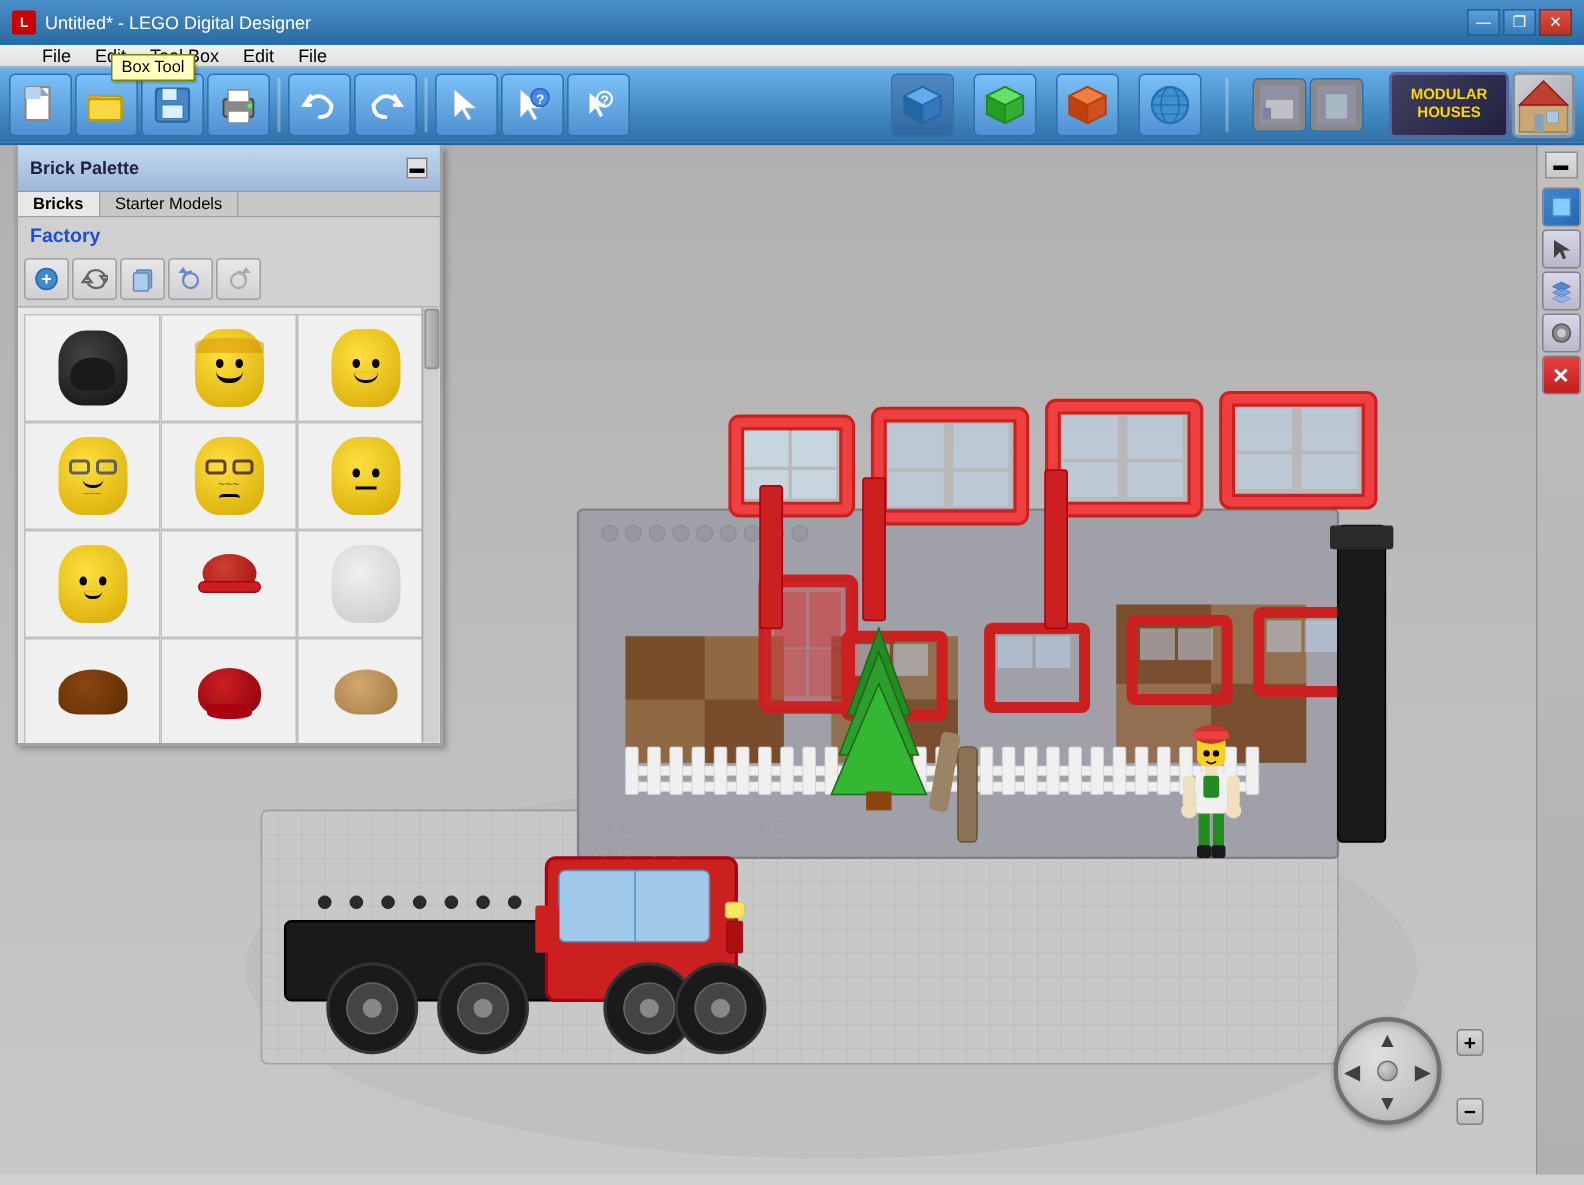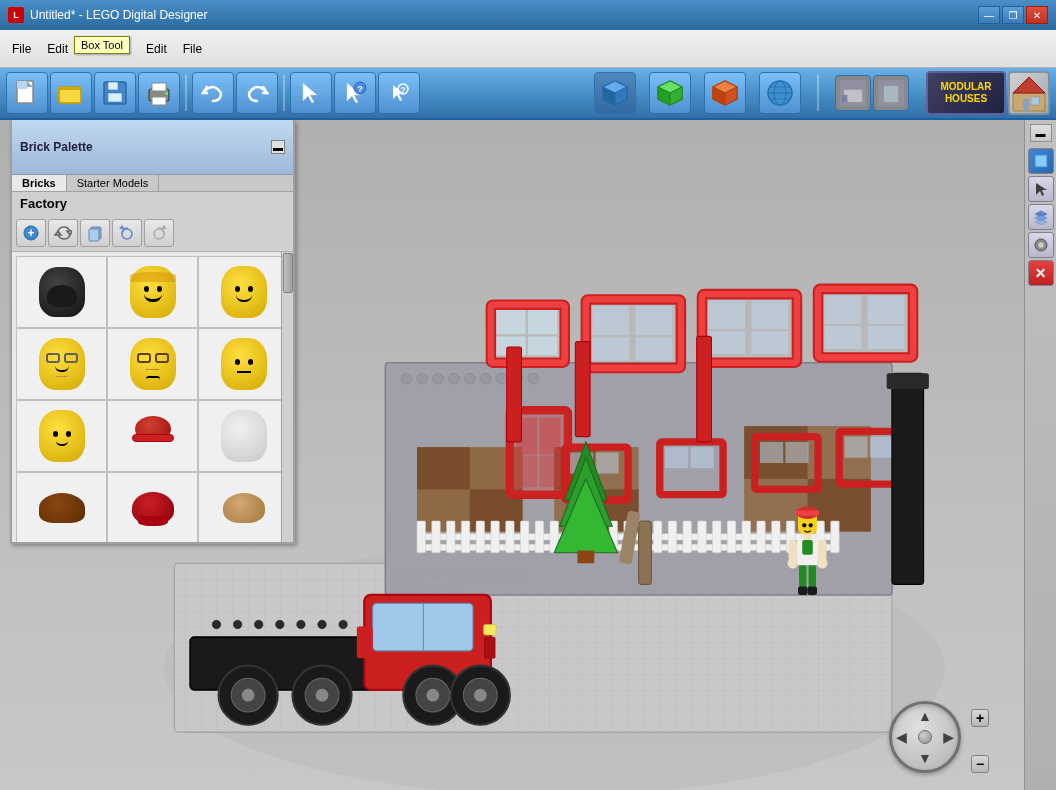--- a/index.html
+++ b/index.html
@@ -17,26 +17,26 @@
     }
     .title-bar-left { display: flex; align-items: center; gap: 6px; }
     .title-icon { width: 16px; height: 16px; background: #c00; border-radius: 2px; display: flex; align-items: center; justify-content: center; font-size: 9px; color: white; font-weight: bold; }
     .title-text { font-size: 12px; font-weight: normal; }
     .title-controls { display: flex; gap: 2px; }
     .title-btn { width: 22px; height: 18px; background: linear-gradient(to bottom, #5aa0d8, #3a7ab8); border: 1px solid #2060a0; color: white; font-size: 10px; cursor: pointer; display: flex; align-items: center; justify-content: center; }
     .title-btn.close { background: linear-gradient(to bottom, #e05040, #c03020); border-color: #a02010; }
 
     
     .menu-bar {
-      height: 38px;
+      height: 15px;
       background: linear-gradient(to bottom, #f0f0f0, #e0e0e0);
       border-bottom: 1px solid #b0b0b0;
       display: flex;
       align-items: center;
-      padding: 0 4px;
+      padding: 0 20px;
     }
     .menu-item { padding: 2px 8px; font-size: 12px; cursor: pointer; color: #000; }
 
     
     .toolbar {
       height: 52px;
       background: linear-gradient(to bottom, #6ab0e8 0%, #4890c8 50%, #3070a8 100%);
       display: flex;
       align-items: center;
       padding: 4px 6px;
@@ -76,21 +76,21 @@
       background: #d8d8d8;
       border: 2px solid #a0a0a0;
       border-top: none;
       position: absolute;
       top: 0; left: 10px;
       z-index: 10;
       box-shadow: 2px 2px 4px rgba(0,0,0,0.3);
     }
     .palette-header {
       background: linear-gradient(to bottom, #c0d8f0, #a0b8d8);
-      padding: 20px 8px;
+      padding: 8px 8px;
       border-bottom: 1px solid #8898b8;
       display: flex;
       align-items: flex-end;
       justify-content: space-between;
     }
     .palette-title { font-size: 12px; font-weight: bold; color: #202040; }
     .palette-close { width: 14px; height: 14px; background: #e0e0e0; border: 1px solid #808080; display: flex; align-items: center; justify-content: center; font-size: 10px; cursor: pointer; }
 
     .palette-tabs {
       display: flex;
@@ -102,21 +102,21 @@
       font-size: 11px;
       cursor: pointer;
       border-right: 1px solid #a0a0a0;
     }
     .palette-tab.active { background: #e8e8e8; font-weight: bold; }
 
     .palette-category {
       padding: 4px 8px;
       font-size: 13px;
       font-weight: bold;
-      color: #000000;
+      color: #1d4ed8;
       background: #d0d0d0;
     }
 
     .palette-tools {
       display: flex;
       align-items: center;
       padding: 4px;
       gap: 2px;
       background: #d0d0d0;
       border-bottom: 1px solid #b0b0b0;

